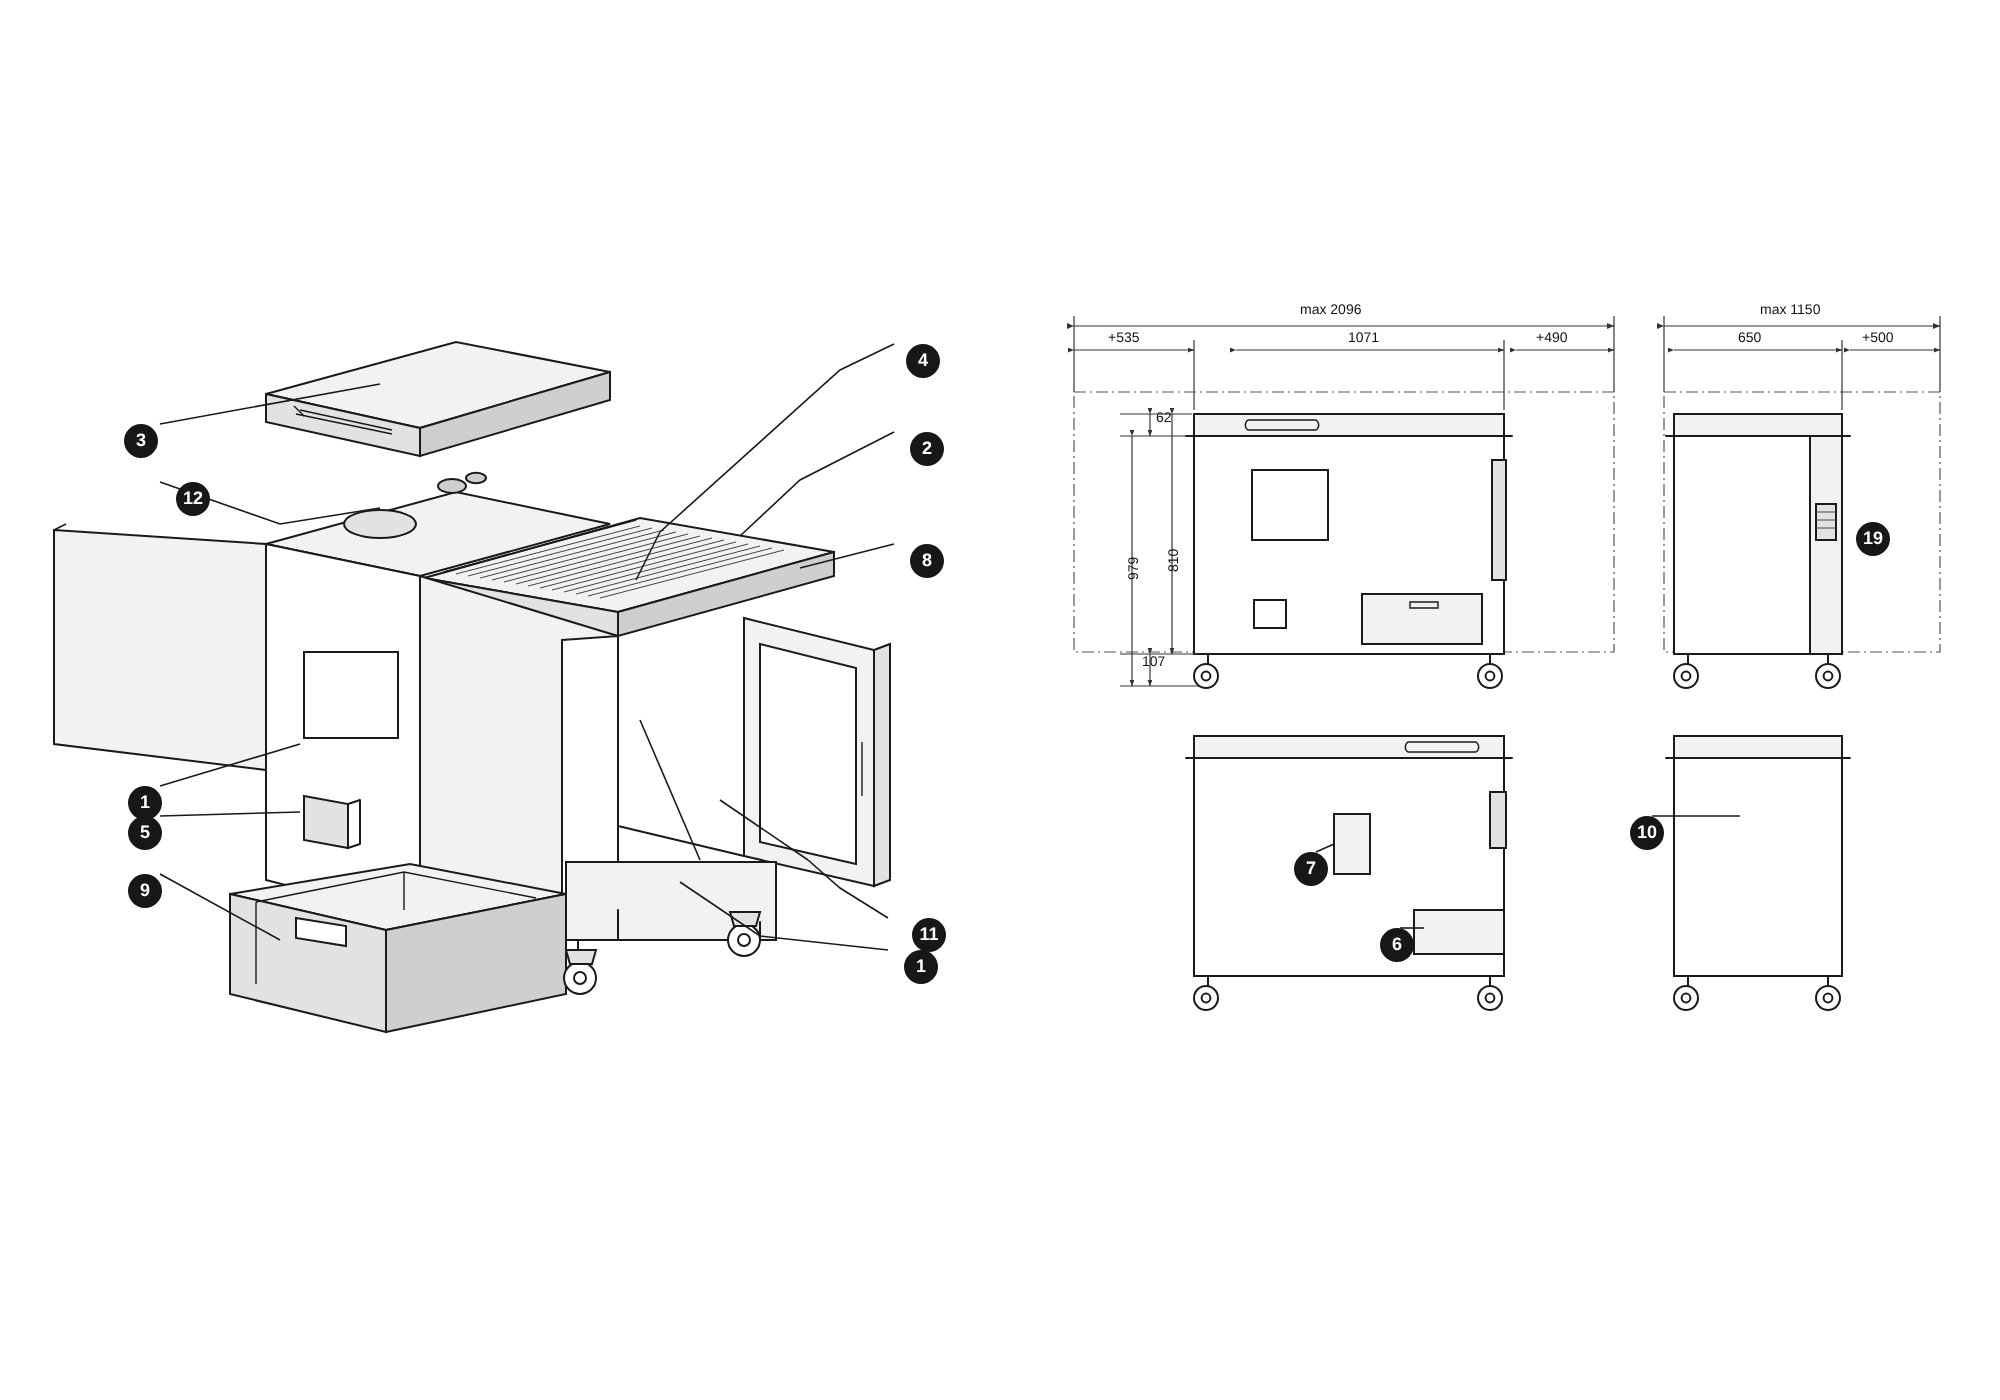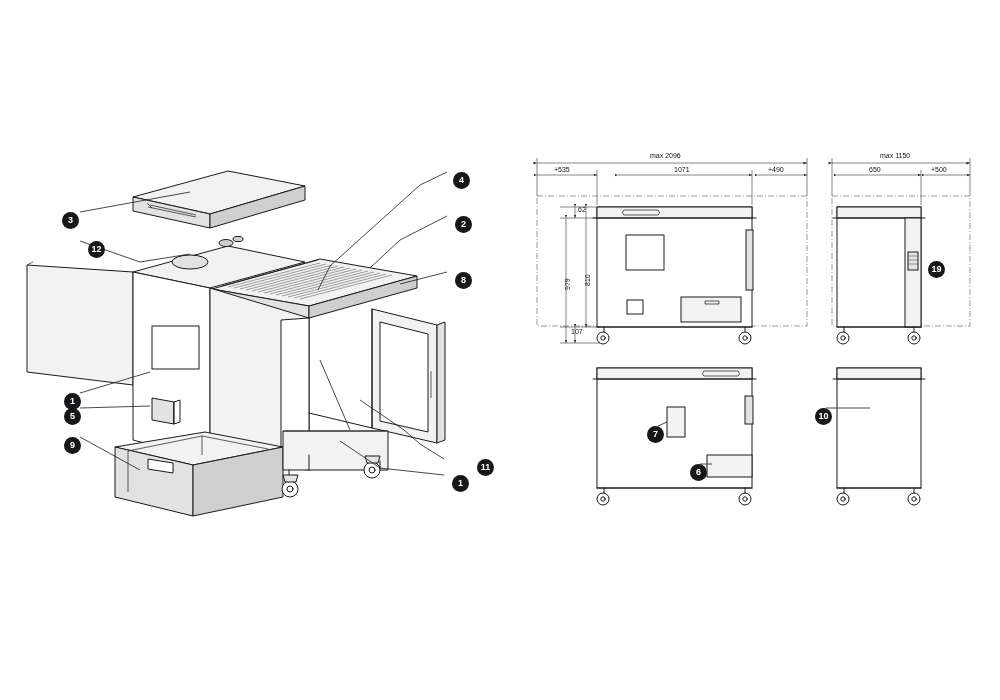--- a/index.html
+++ b/index.html
@@ -314,16 +314,16 @@
 <div class="callout" style="left:452px; top:475px;">1</div>
 <div class="callout" style="left:455px; top:216px;">2</div>
 <div class="callout" style="left:62px;  top:212px;">3</div>
 <div class="callout" style="left:453px; top:172px;">4</div>
 <div class="callout" style="left:64px;  top:408px;">5</div>
 <div class="callout" style="left:690px; top:464px;">6</div>
 <div class="callout" style="left:647px; top:426px;">7</div>
 <div class="callout" style="left:455px; top:272px;">8</div>
 <div class="callout" style="left:64px;  top:437px;">9</div>
 <div class="callout" style="left:928px; top:261px;">19</div>
-<div class="callout" style="left:477px; top:459px;">11</div>
+<div class="callout" style="left:456px; top:459px;">11</div>
 <div class="callout" style="left:64px;  top:241px;margin-left:24px;">12</div>
 <div class="callout" style="left:815px; top:408px;">10</div>
 <div class="callout" style="left:64px;  top:393px;">1</div>
 
 </body></html>

